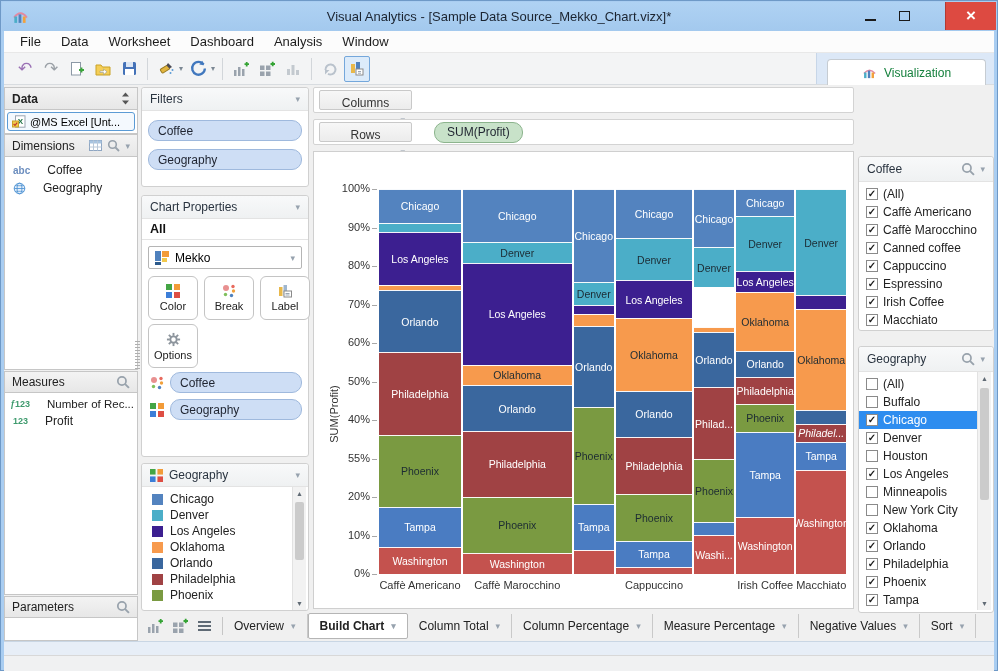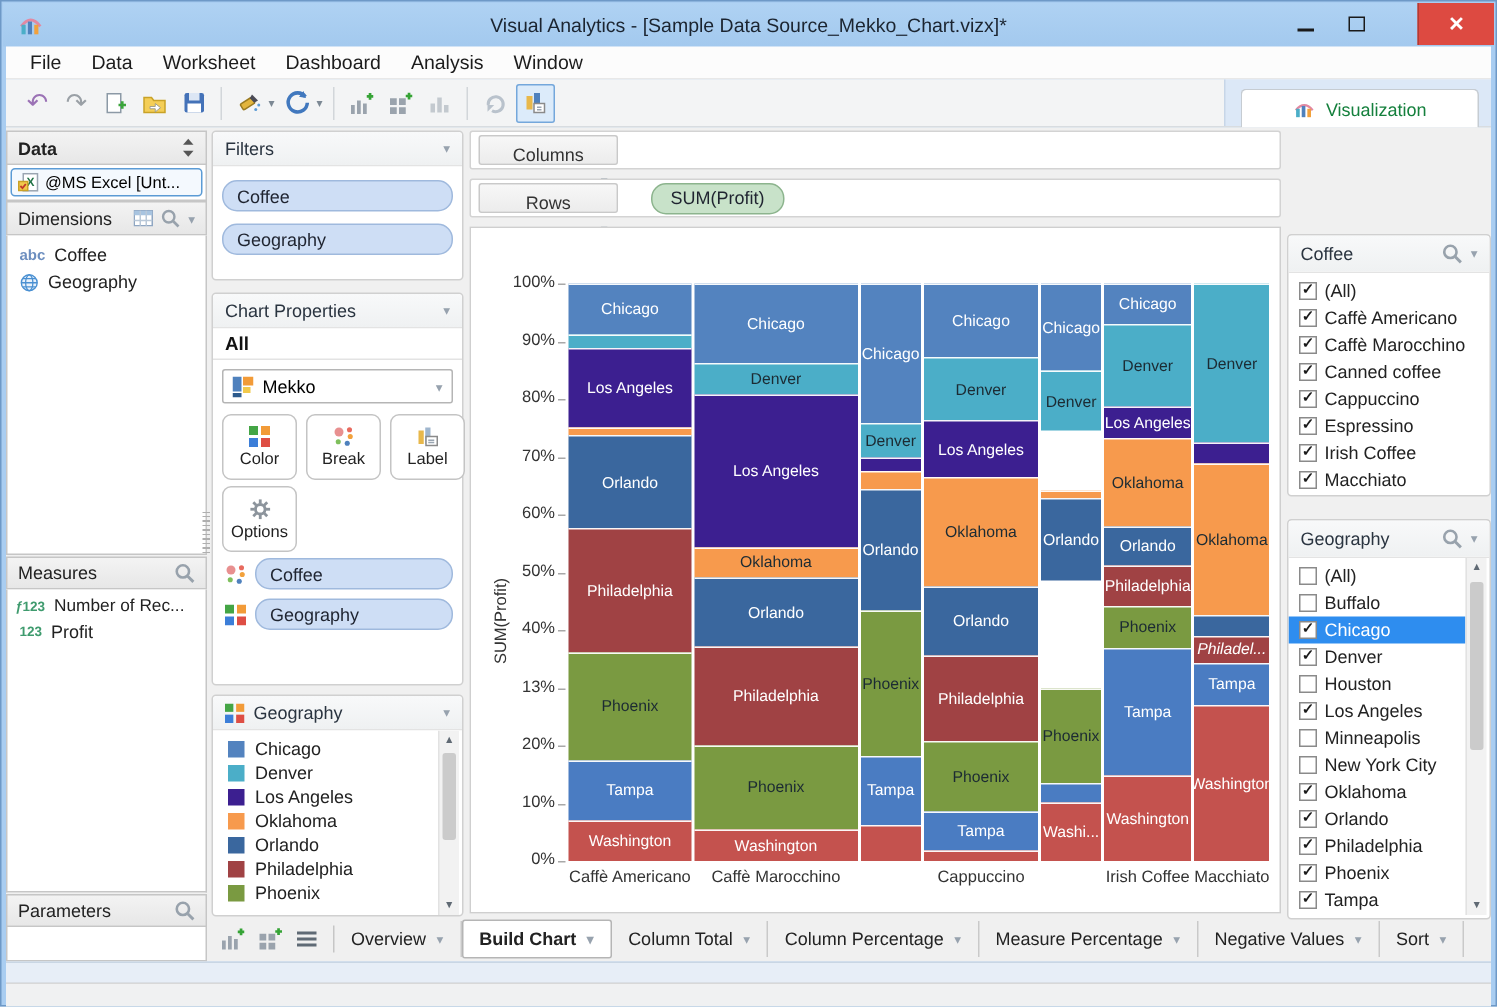--- a/index.html
+++ b/index.html
@@ -29,21 +29,21 @@
   .tb-active { border:1px solid #74A7DB; background:#DCEBFA; border-radius:2px; width:26px; height:26px; }
   .viz-strip { position:absolute; right:0; top:0; bottom:0; left:812px; background:#DCE8F7; border-left:1px solid #C7D6E8; }
   .viz-tab { position:absolute; left:10px; right:8px; top:6px; bottom:-1px; background:#fff; border:1px solid #C6CCD2; border-bottom:none; border-radius:4px 4px 0 0; display:flex; align-items:center; justify-content:center; gap:7px; font-size:12px; color:#15803d; }
 
   
   .workspace { position:absolute; left:3px; right:3px; top:84px; height:556px; background:#F0F0F0; }
 
   
   .sb-hd { position:absolute; left:3px; width:134px; background:linear-gradient(#F3F3F3,#E7E7E7); border:1px solid #C6C6C6; display:flex; align-items:center; padding:0 7px; font-size:12px; color:#222; }
   .sb-body { position:absolute; left:3px; width:134px; background:#fff; border:1px solid #C6C6C6; border-top:none; overflow:hidden; }
-  .tree-item { display:flex; align-items:center; gap:6px; padding:2px 4px 2px 8px; font-size:12px; color:#222; white-space:nowrap; }
+  .tree-item { display:flex; align-items:center; gap:17px; padding:2px 4px 2px 8px; font-size:12px; color:#222; white-space:nowrap; }
   .excel-sel { position:absolute; left:2px; right:2px; top:2px; bottom:2px; border:1px solid #5B9BD5; border-radius:3px; background:#F4F9FE; display:flex; align-items:center; gap:4px; padding:0 4px; font-size:11px; white-space:nowrap; overflow:hidden; }
   .ico-abc { color:#6C8EBF; font-size:10px; font-weight:bold; }
   .ico-green { color:#3F9B6E; font-size:9px; font-weight:bold; white-space:nowrap; }
   .hd-right { margin-left:auto; display:flex; align-items:center; gap:5px; }
 
   
   .panel { position:absolute; background:#fff; border:1px solid #D0D0D0; border-radius:3px; }
   .panel-hd { height:23px; background:linear-gradient(#F8F9FA,#EFF1F2); border-bottom:1px solid #E3E3E3; border-radius:3px 3px 0 0; display:flex; align-items:center; padding:0 8px; font-size:12px; color:#2A3440; }
   .caret { font-size:9px; color:#97A2AE; }
   .pill { height:21px; border-radius:10px; display:flex; align-items:center; padding:0 9px; font-size:12px; color:#1F2430; white-space:nowrap; overflow:hidden; }
@@ -492,21 +492,21 @@
 
   <div class="chart-box">
     <div class="y-title">SUM(Profit)</div>
     <div id="yticks">
         <div class="ytick" style="top:415px">0%</div>
        <div class="ydash" style="top:422px"></div>
         <div class="ytick" style="top:376.5px">10%</div>
        <div class="ydash" style="top:383.5px"></div>
         <div class="ytick" style="top:338px">20%</div>
        <div class="ydash" style="top:345px"></div>
-        <div class="ytick" style="top:299.5px">13%</div>
+        <div class="ytick" style="top:299.5px">55%</div>
        <div class="ydash" style="top:306.5px"></div>
         <div class="ytick" style="top:261px">40%</div>
        <div class="ydash" style="top:268px"></div>
         <div class="ytick" style="top:222.5px">50%</div>
        <div class="ydash" style="top:229.5px"></div>
         <div class="ytick" style="top:184px">60%</div>
        <div class="ydash" style="top:191px"></div>
         <div class="ytick" style="top:145.5px">70%</div>
        <div class="ydash" style="top:152.5px"></div>
         <div class="ytick" style="top:106.99999999999999px">80%</div>
@@ -622,20 +622,23 @@
           <div class="mseg" style="top:15.1%; height:10.4%; background:#4BAEC8; color:#1c2b33;">
             <span class="mseg-label">Denver</span>
           </div>
           <div class="mseg" style="top:25.5%; height:10.4%; background:#1d4ed8; color:#ffffff;margin-top:47px;">
             <span class="mseg-label">Los A...</span>
           </div>
           <div class="mseg" style="top:35.9%; height:1.3%; background:#F79A4D; color:#1c2b33;"></div>
           <div class="mseg" style="top:37.199999999999996%; height:14.3%; background:#3A679E; color:#ffffff;">
             <span class="mseg-label">Orlando</span>
           </div>
+          <div class="mseg" style="top:51.5%; height:18.6%; background:#A04244; color:#ffffff;">
+            <span class="mseg-label">Philad...</span>
+          </div>
           <div class="mseg" style="top:70.1%; height:16.4%; background:#7A9A41; color:#1c2b33;">
             <span class="mseg-label">Phoenix</span>
           </div>
           <div class="mseg" style="top:86.5%; height:3.4%; background:#4A7CC2; color:#ffffff;"></div>
           <div class="mseg" style="top:89.9%; height:10.1%; background:#C4524E; color:#ffffff;">
             <span class="mseg-label">Washi...</span>
           </div>
         </div>
         <div class="mcol" style="left:calc(76.10000000000001% + 1px); width:calc(12.9% - 2px);">
           <div class="mseg" style="top:0%; height:6.9%; background:#5383BF; color:#ffffff;">

